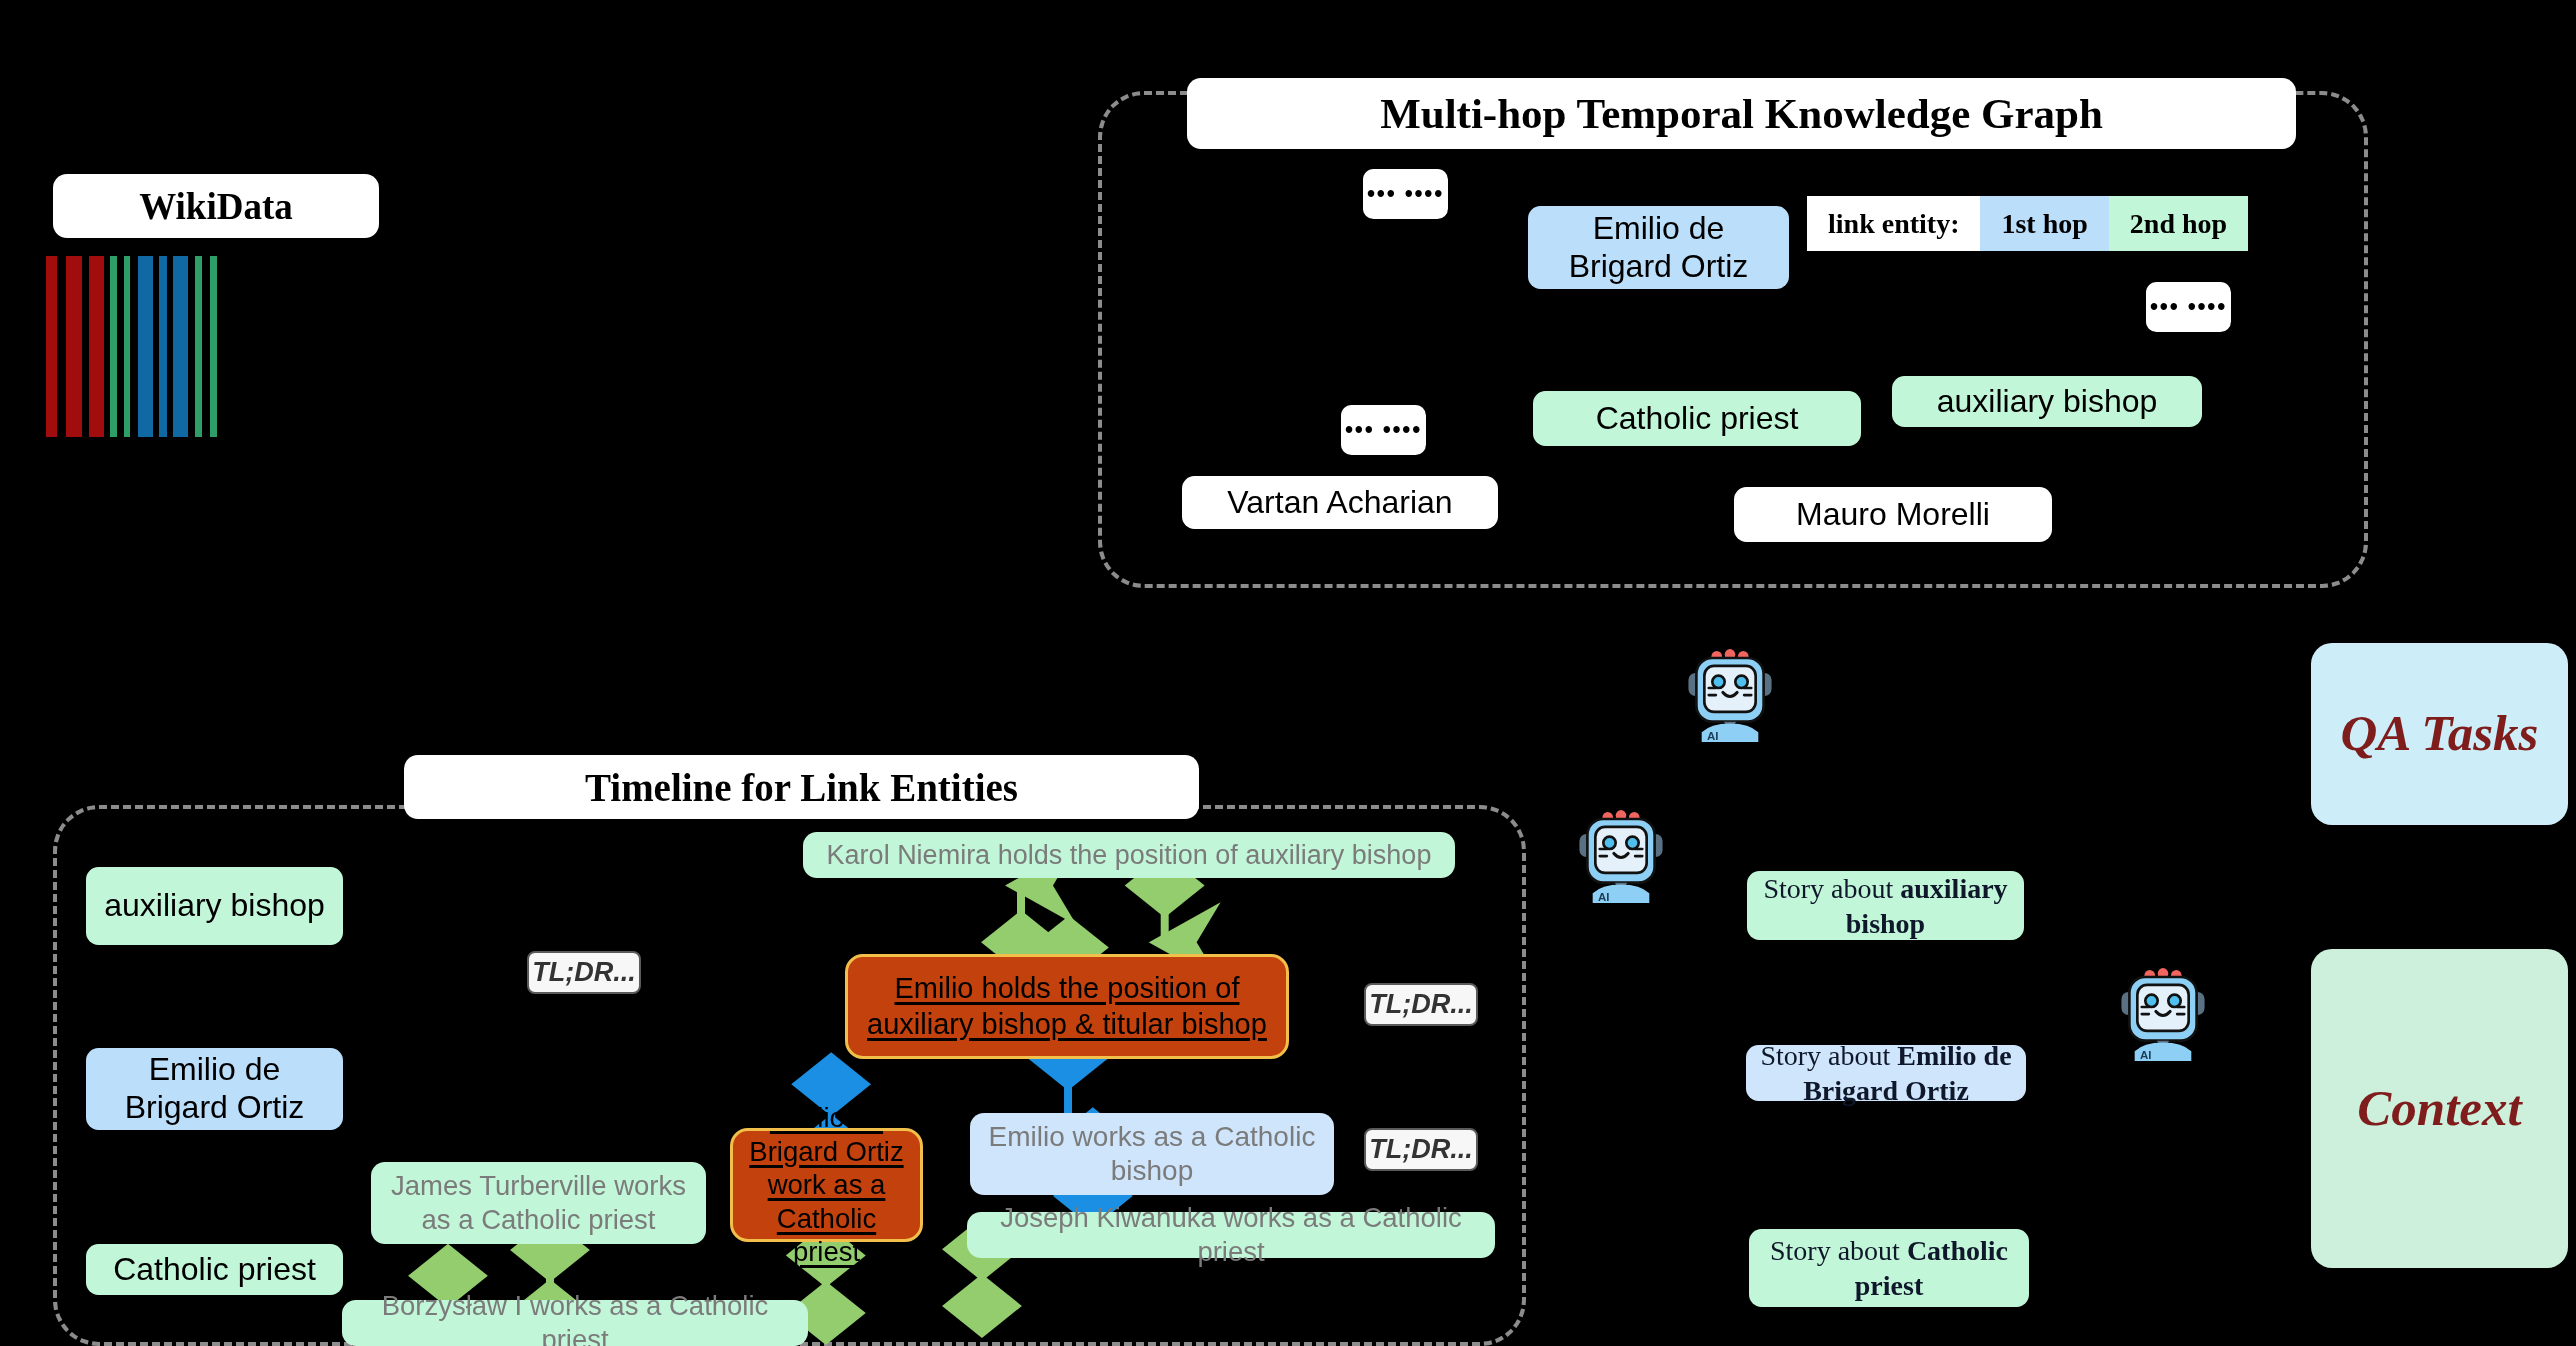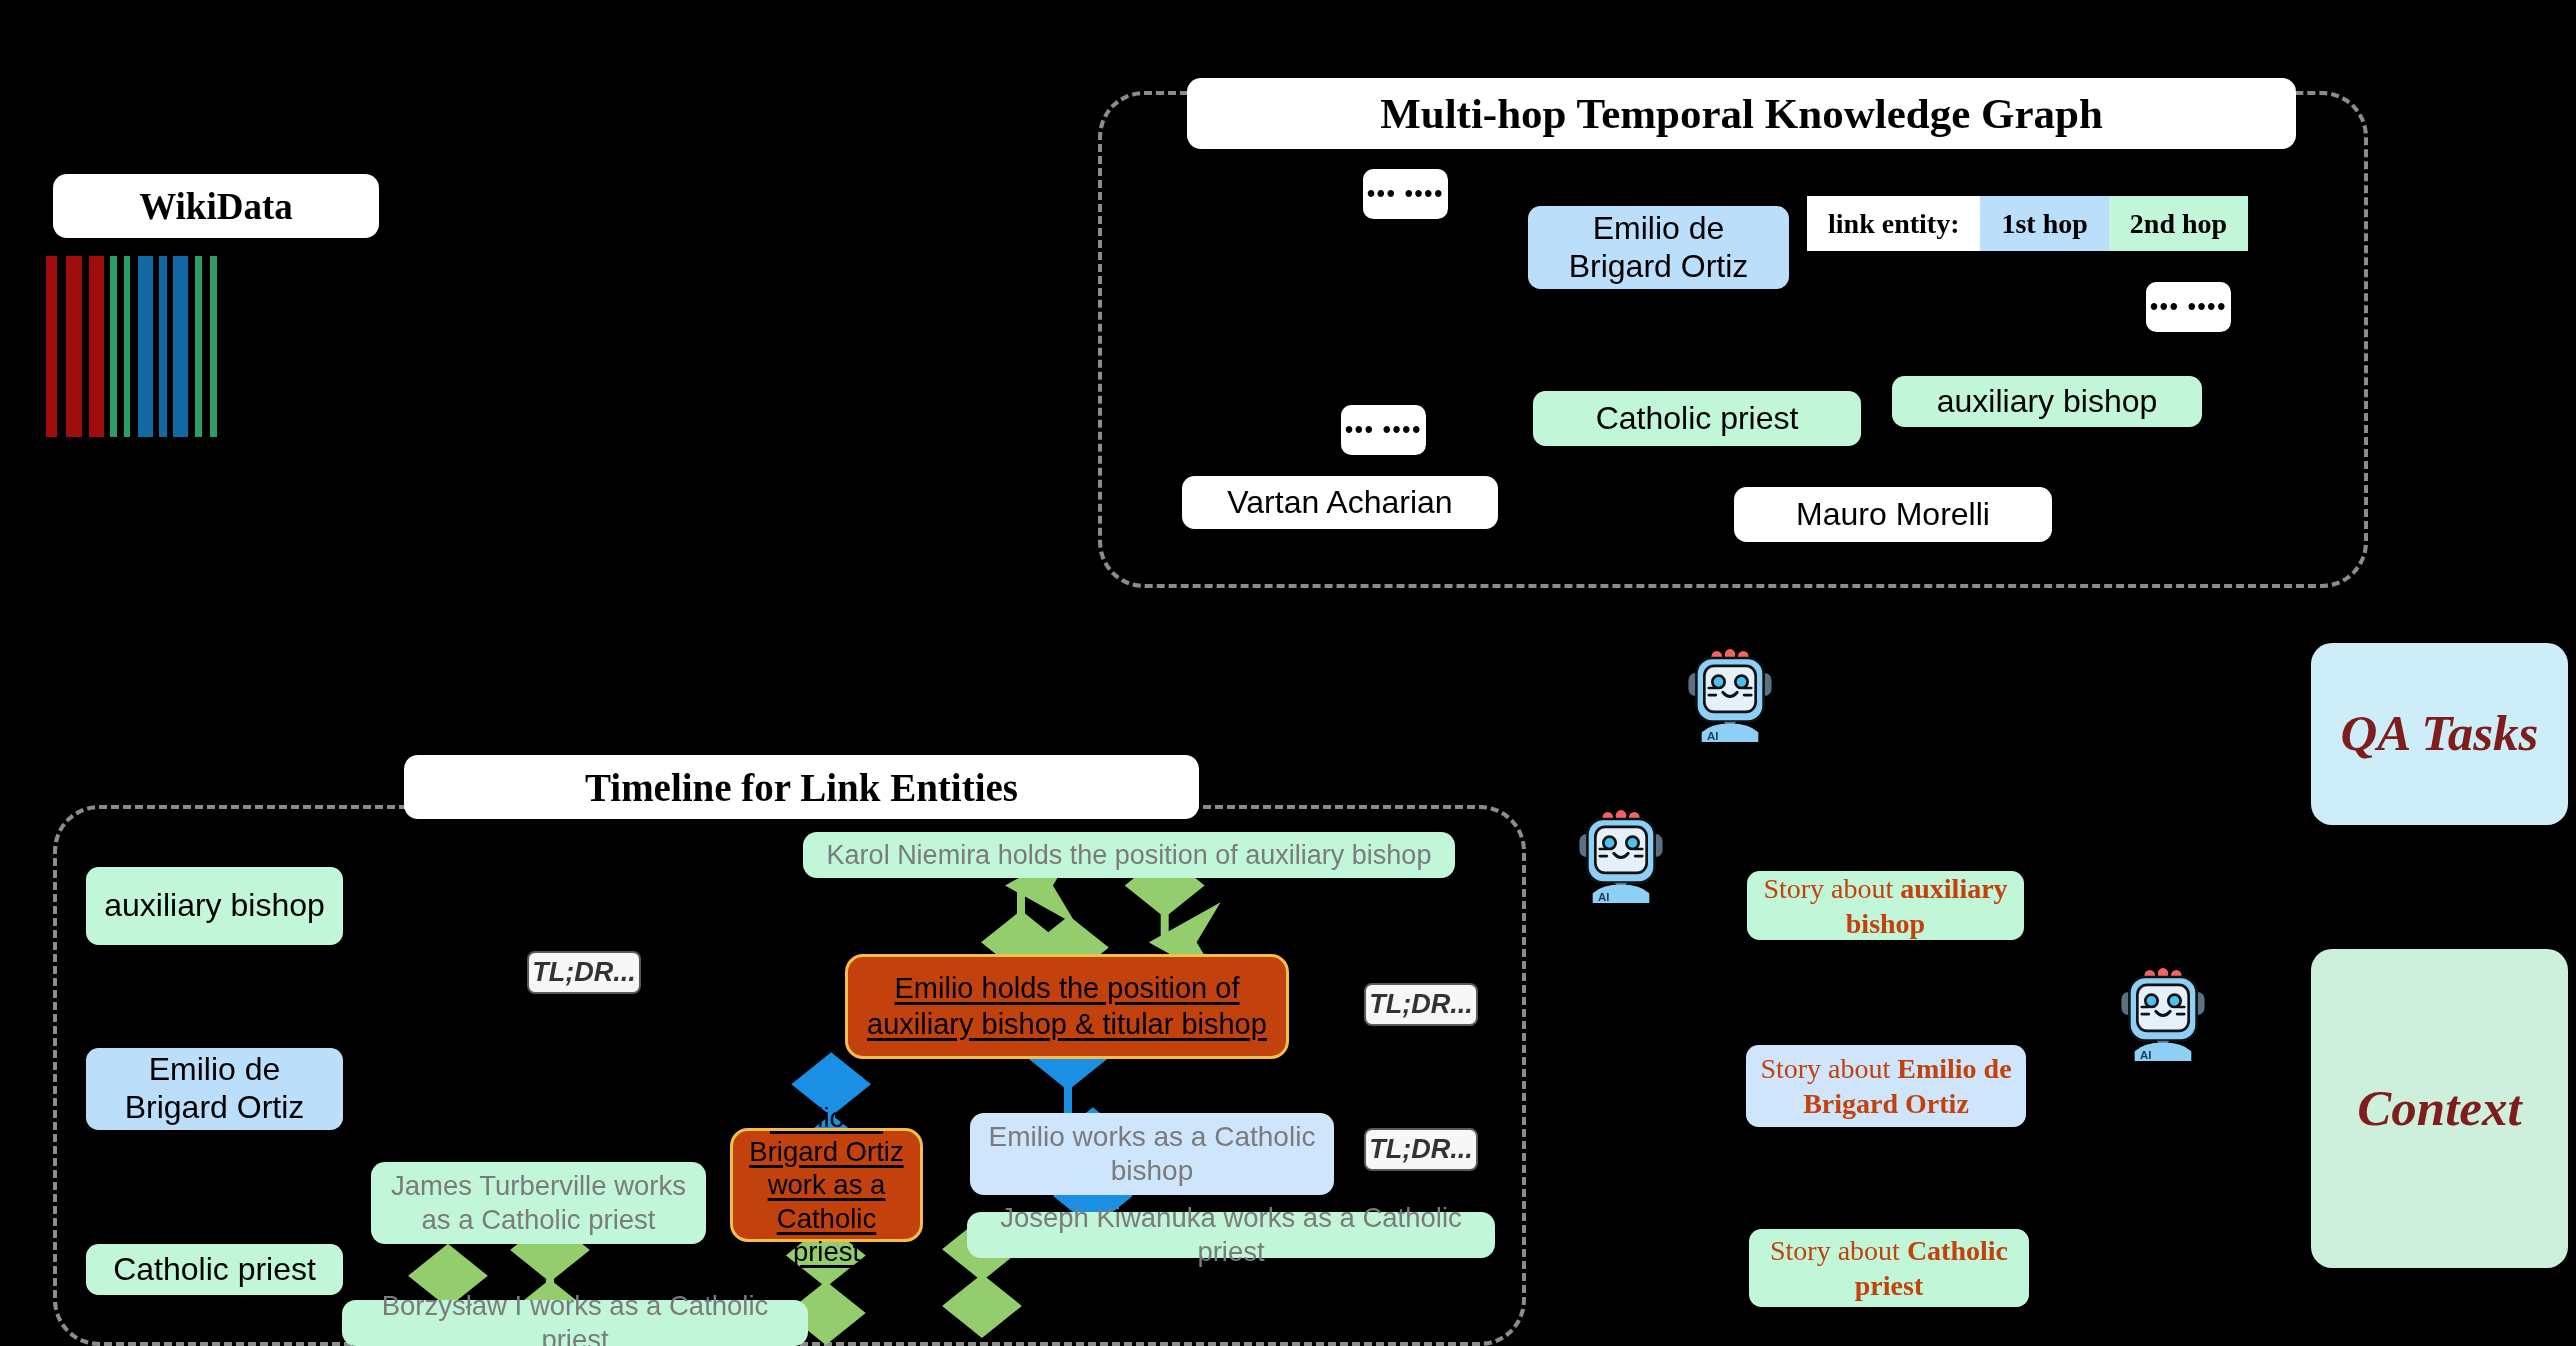--- a/index.html
+++ b/index.html
@@ -134,21 +134,21 @@
   }
 
   
   .story {
     border-radius: 12.4px;
     display: flex;
     align-items: center;
     justify-content: center;
     text-align: center;
     font-family: "Liberation Serif", serif;
-    color: #c2410c;
+    color: #0f172a;
     line-height: 1.25;
     padding: 3px 9px;
     z-index: 20;
   }
   .story.green { background: #c2f6d8; }
   .story.blue  { background: #cfe5fb; }
   .story b { font-weight: bold; }
 
   
   .bigbox {
@@ -357,21 +357,21 @@
       </g>
     </svg>
   </div>
 
   <div class="story green abs" style="left:1747px; top:871px; width:277px; height:69px; font-size:28px;">
     <span>
       <span>Story about </span><b>auxiliary bishop</b>
     </span>
   </div>
 
-  <div class="story blue abs" style="left:1746px; top:1045px; width:280px; height:82px; font-size:28px;">
+  <div class="story blue abs" style="left:1746px; top:1045px; width:280px; height:56px; font-size:28px;">
     <span>
       <span>Story about </span><b>Emilio de Brigard Ortiz</b>
     </span>
   </div>
 
   <div class="story green abs" style="left:1749px; top:1229px; width:280px; height:78px; font-size:28px;">
     <span>
       <span>Story about </span><b>Catholic priest</b>
     </span>
   </div>

